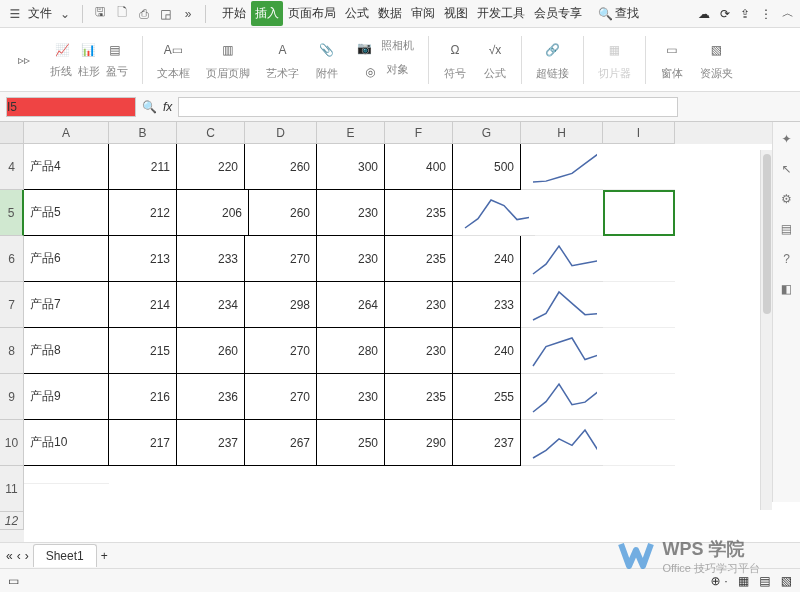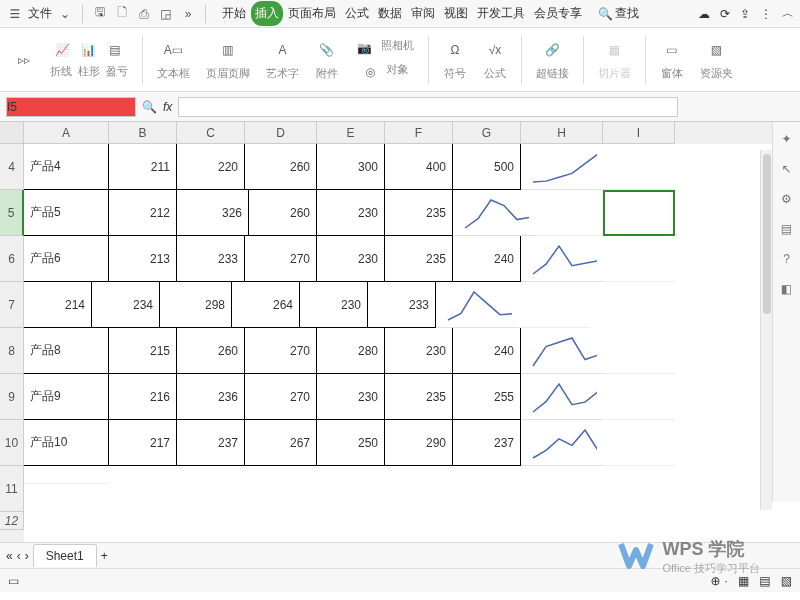--- a/index.html
+++ b/index.html
@@ -2,21 +2,21 @@
 <html><head>
 <meta charset="utf-8">
 <style>
 *{box-sizing:border-box;margin:0;padding:0;font-family:"Microsoft YaHei",sans-serif;font-size:12px;color:#333}
 body{background:#fff;width:800px;height:600px;overflow:hidden;position:relative}
 .menubar{height:28px;background:#f7f7f7;border-bottom:1px solid #ddd;display:flex;align-items:center;padding:0 6px;gap:4px}
 .menubar .ico{width:18px;height:18px;display:flex;align-items:center;justify-content:center;color:#555}
 .sep{width:1px;height:18px;background:#ccc;margin:0 4px}
 .tabs{display:flex;gap:1px;margin-left:4px}
 .tab{padding:4px 4px;cursor:pointer}
-.tab.active{background:#40a040;color:#fff;border-radius:11px}
+.tab.active{background:#40a040;color:#fff;border-radius:2px}
 .search{margin-left:8px;display:flex;align-items:center;gap:2px;color:#888}
 .right-icons{margin-left:auto;display:flex;gap:10px;align-items:center;color:#555}
 .ribbon{height:64px;background:#fff;border-bottom:1px solid #ddd;display:flex;align-items:center;padding:0 8px;gap:4px}
 .rgrp{display:flex;flex-direction:column;align-items:center;gap:4px;padding:0 6px}
 .rgrp .icons{display:flex;gap:6px}
 .rgrp .lbl{font-size:11px;color:#888}
 .ricon{width:20px;height:20px;display:flex;align-items:center;justify-content:center;color:#666}
 .rbig{width:24px;height:24px}
 .rsep{width:1px;height:48px;background:#ddd;margin:0 4px}
 .fxbar{height:30px;background:#f7f7f7;border-bottom:1px solid #ccc;display:flex;align-items:center;padding:0 6px;gap:6px}
@@ -207,21 +207,21 @@
           <div class="cell spark colH">
             <svg width="80" height="42">
               <polyline points="6,36 19,35.1280276816609 32,31.252595155709344 45,27.377162629757784 58,17.688581314878892 71,8" fill="none" stroke="#4a6aaa" stroke-width="1.5"></polyline>
             </svg>
           </div>
           <div class="cell blank colI"></div>
         </div>
         <div class="row">
           <div class="cell name colA">产品5</div>
           <div class="cell num colB">212</div>
-          <div class="cell num colD">326</div>
+          <div class="cell num colD">206</div>
           <div class="cell num colE">260</div>
           <div class="cell num colF">230</div>
           <div class="cell num colG">235</div>
           <div class="cell spark colH">
             <svg width="80" height="42">
               <polyline points="6,36 19,26.666666666666668 32,8 45,13.599999999999998 58,27.6 71,25.266666666666666" fill="none" stroke="#4a6aaa" stroke-width="1.5"></polyline>
             </svg>
           </div>
           <div class="cell blank colI"></div>
         </div>
@@ -234,20 +234,21 @@
           <div class="cell num colF">235</div>
           <div class="cell num colG">240</div>
           <div class="cell spark colH">
             <svg width="80" height="42">
               <polyline points="6,36 19,26.17543859649123 32,8 45,27.649122807017545 58,25.19298245614035 71,22.736842105263158" fill="none" stroke="#4a6aaa" stroke-width="1.5"></polyline>
             </svg>
           </div>
           <div class="cell blank colI"></div>
         </div>
         <div class="row">
+          <div class="cell name colA">产品7</div>
           <div class="cell num colB">214</div>
           <div class="cell num colC">234</div>
           <div class="cell num colD">298</div>
           <div class="cell num colE">264</div>
           <div class="cell num colF">230</div>
           <div class="cell num colG">233</div>
           <div class="cell spark colH">
             <svg width="80" height="42">
               <polyline points="6,36 19,29.333333333333336 32,8 45,19.333333333333332 58,30.666666666666668 71,29.666666666666668" fill="none" stroke="#4a6aaa" stroke-width="1.5"></polyline>
             </svg>

